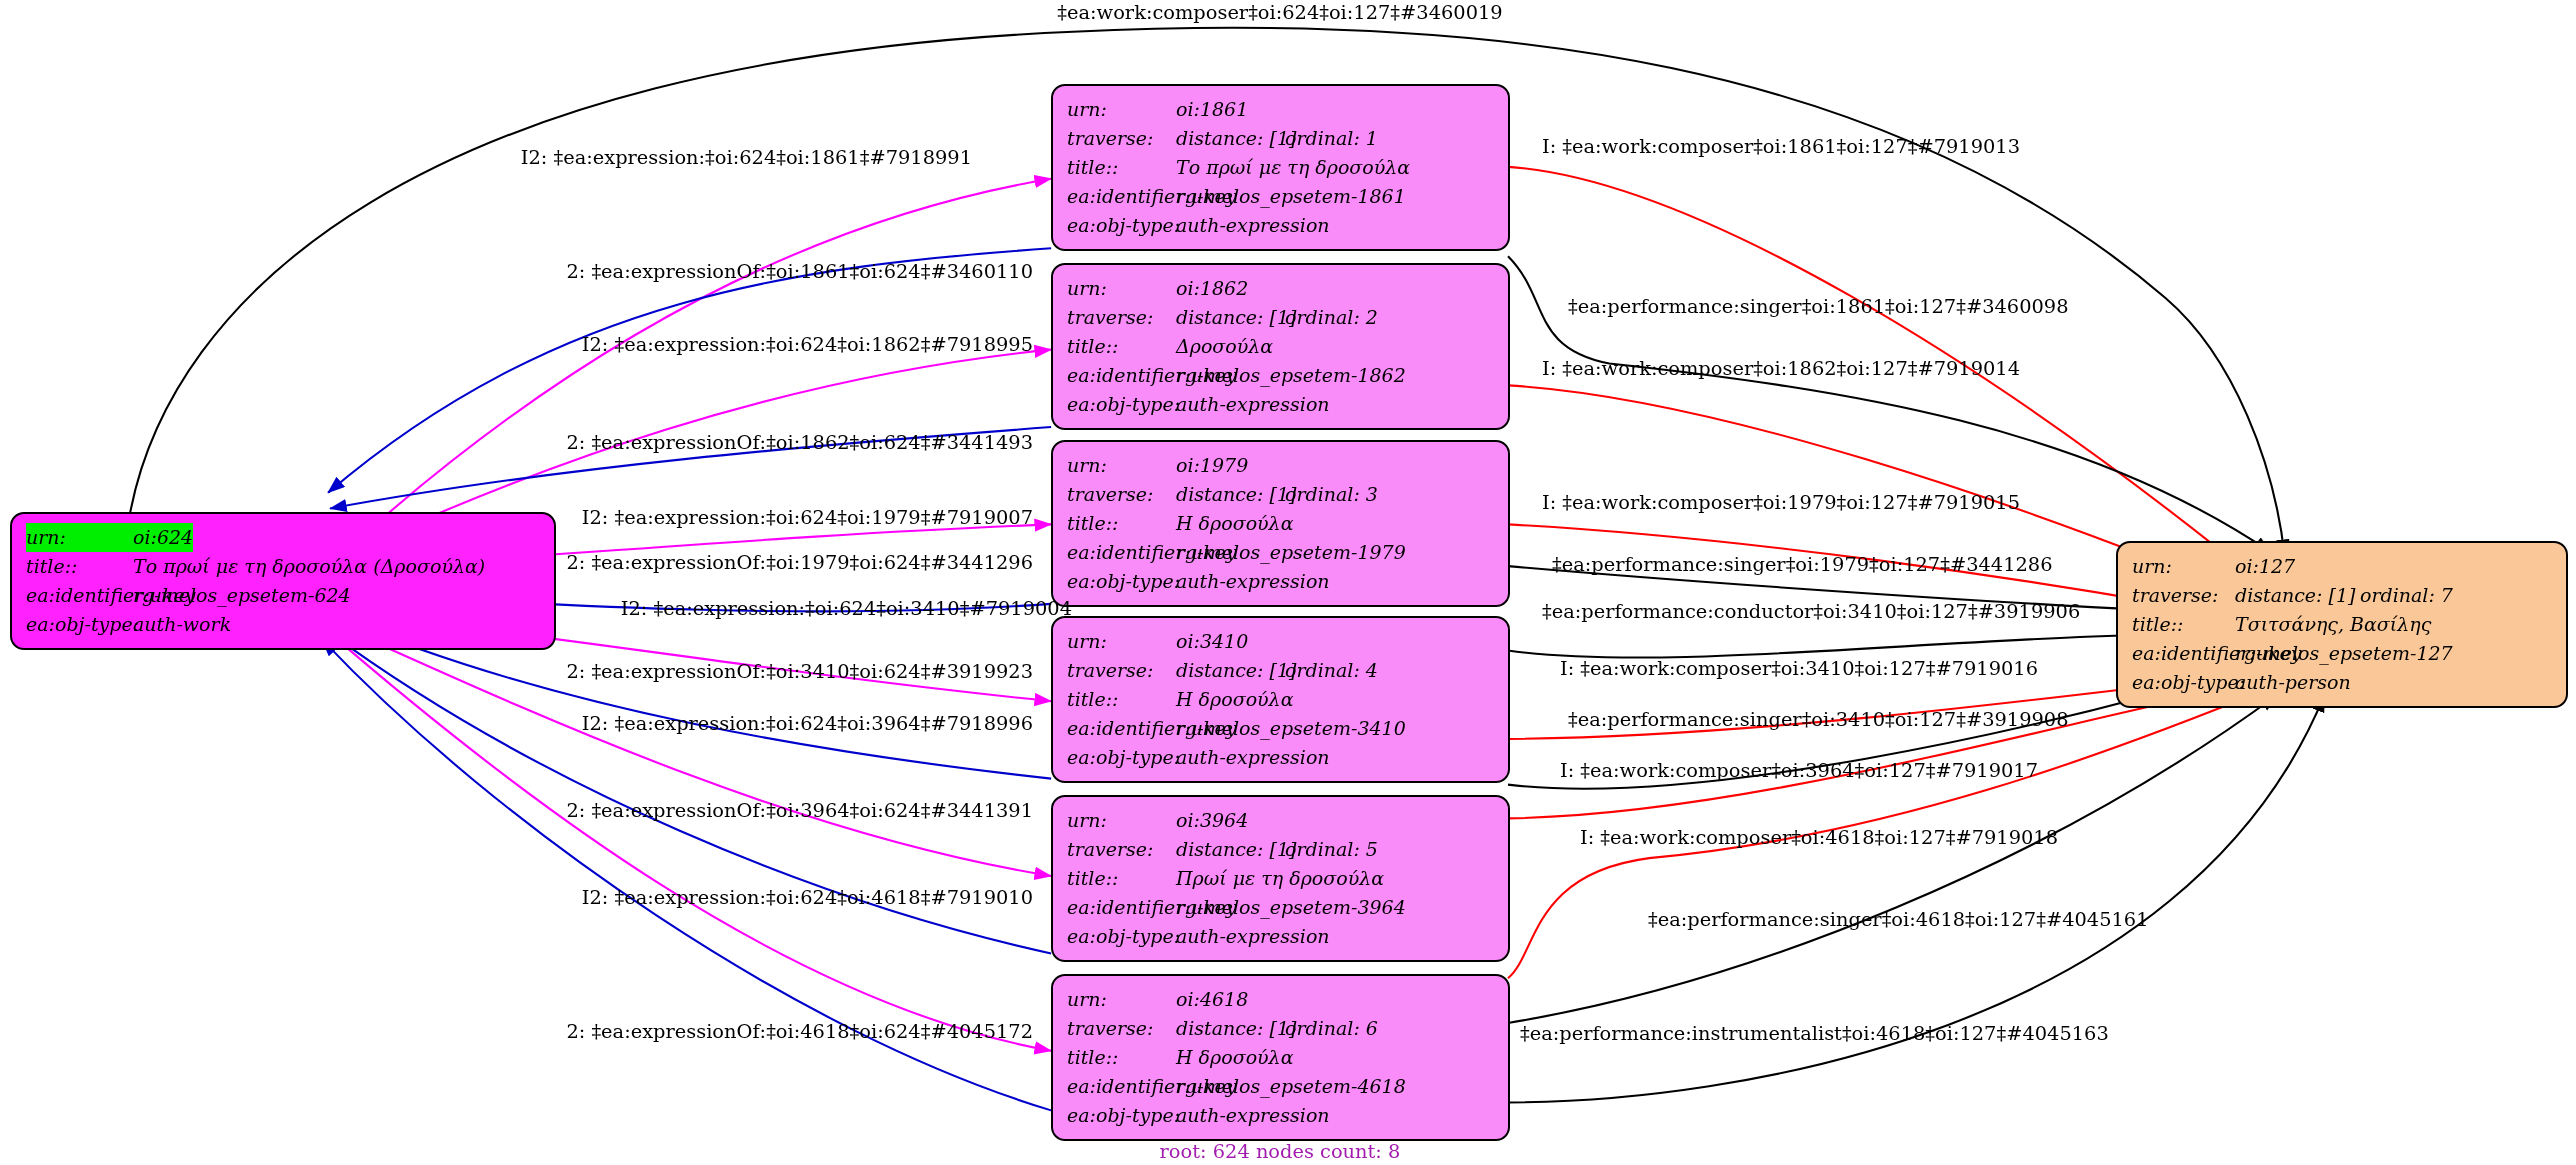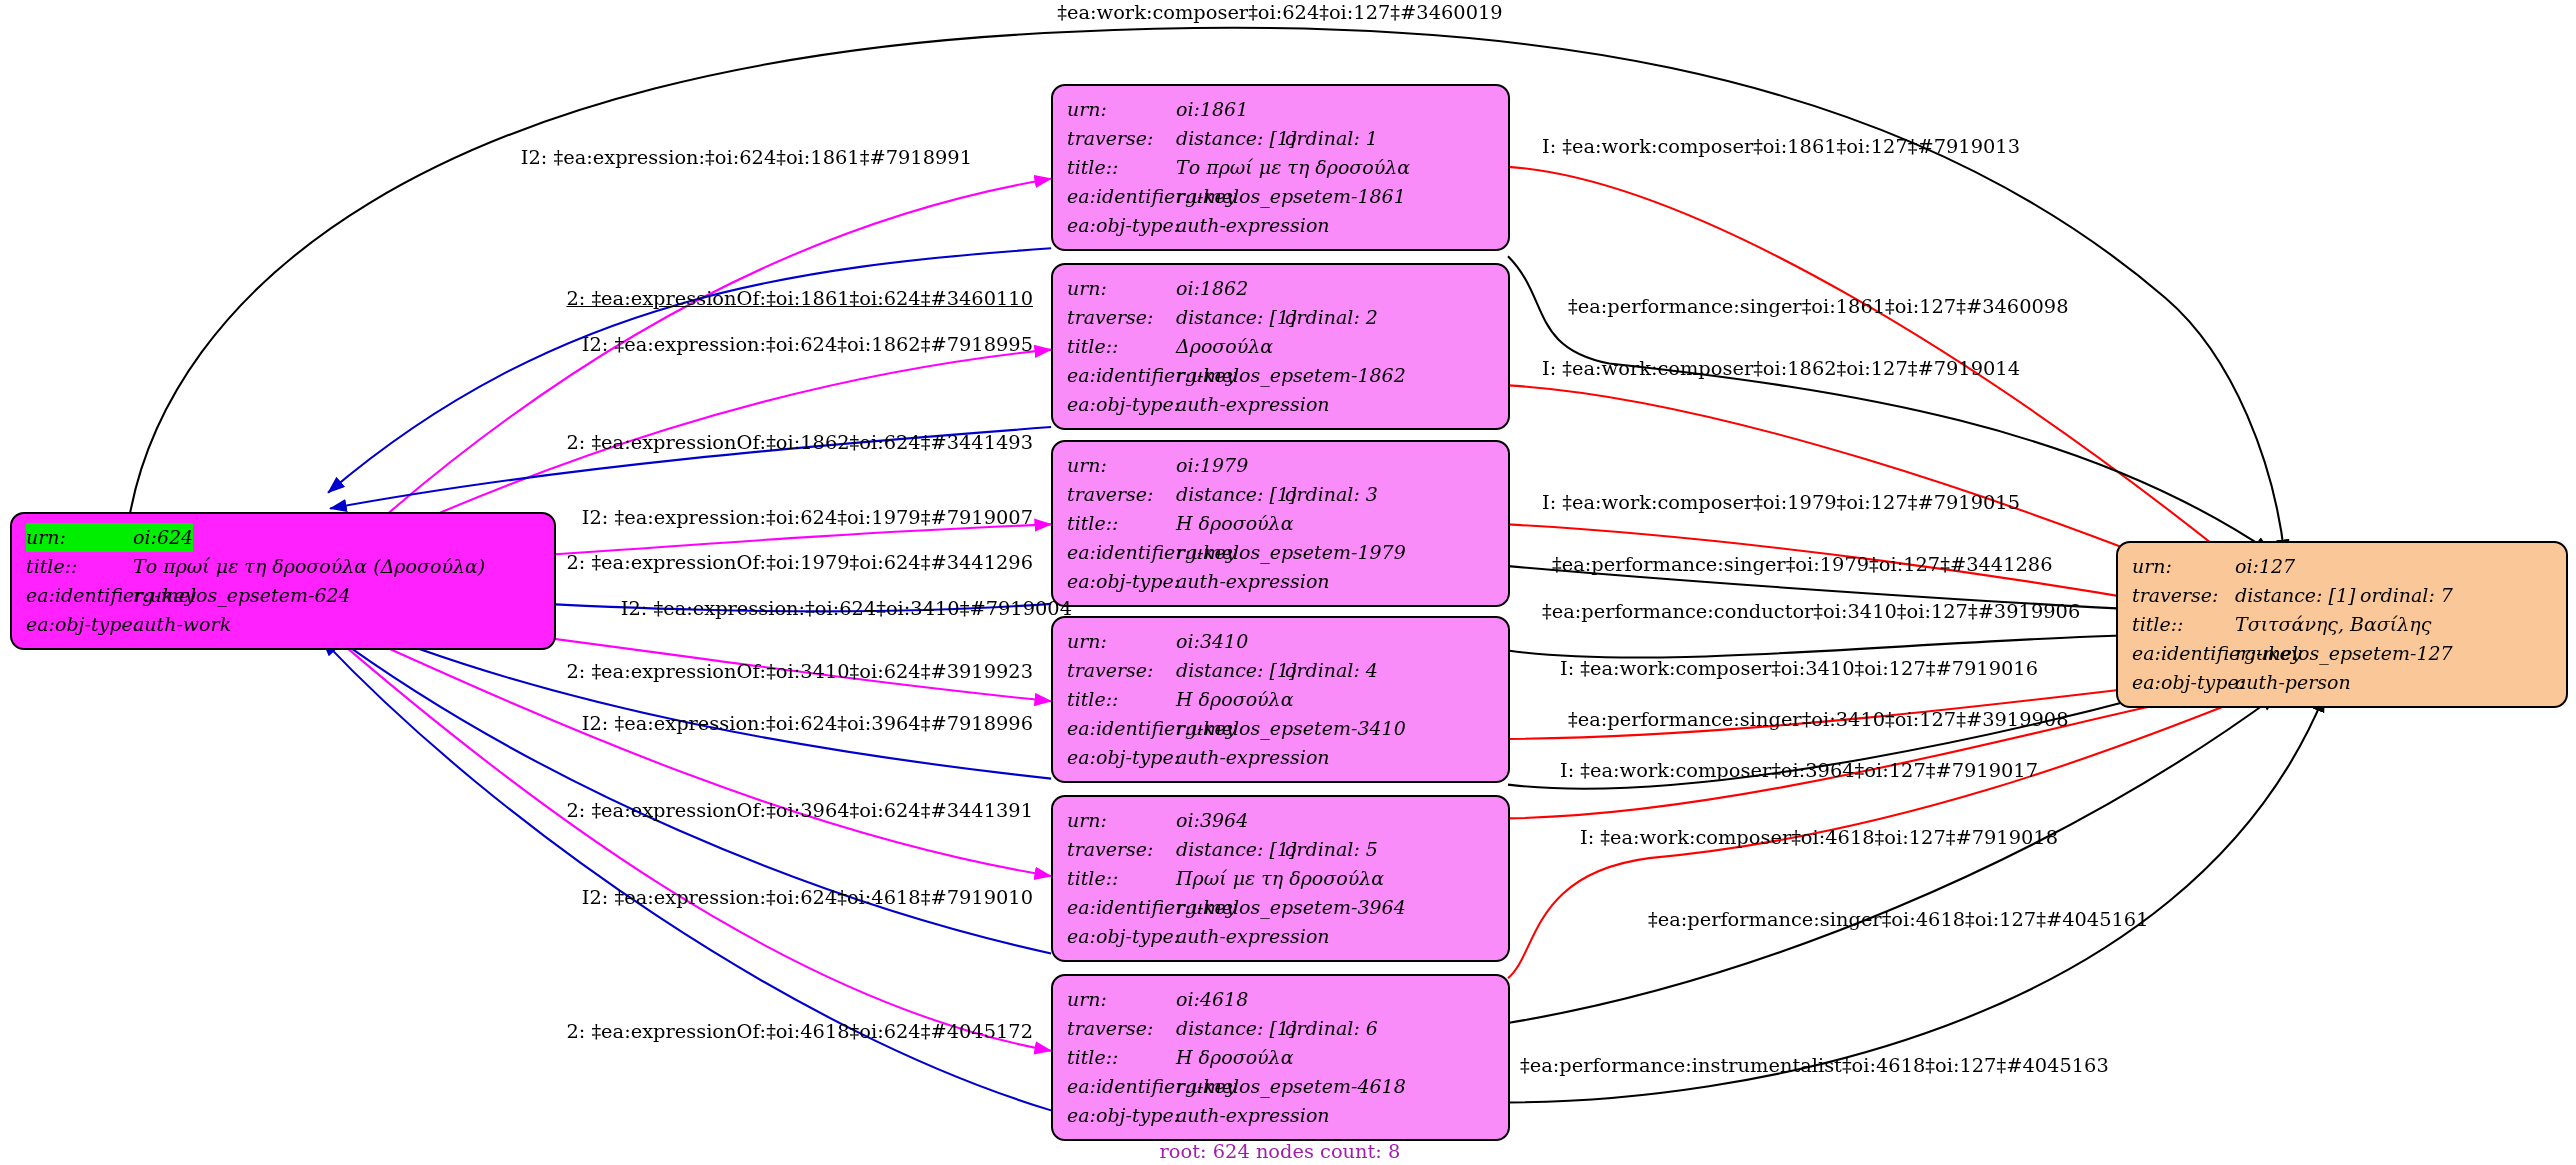--- a/index.html
+++ b/index.html
@@ -292,21 +292,21 @@
     </div>
     <div class="row">
       <span class="k">ea:obj-type:</span>
       <span class="v">auth-person</span>
     </div>
   </div>
 
   <div class="elabel c" style="left:1280px;top:2px;">‡ea:work:composer‡oi:624‡oi:127‡#3460019</div>
 
   <div class="elabel r" style="left:972px;top:147px;">I2: ‡ea:expression:‡oi:624‡oi:1861‡#7918991</div>
-  <div class="elabel r" style="left:1033px;top:288px;text-decoration:underline;">2: ‡ea:expressionOf:‡oi:1861‡oi:624‡#3460110</div>
+  <div class="elabel r" style="left:1033px;top:261px;">2: ‡ea:expressionOf:‡oi:1861‡oi:624‡#3460110</div>
   <div class="elabel r" style="left:1033px;top:334px;">I2: ‡ea:expression:‡oi:624‡oi:1862‡#7918995</div>
   <div class="elabel r" style="left:1033px;top:432px;">2: ‡ea:expressionOf:‡oi:1862‡oi:624‡#3441493</div>
   <div class="elabel r" style="left:1033px;top:507px;">I2: ‡ea:expression:‡oi:624‡oi:1979‡#7919007</div>
   <div class="elabel r" style="left:1033px;top:552px;">2: ‡ea:expressionOf:‡oi:1979‡oi:624‡#3441296</div>
   <div class="elabel r" style="left:1033px;top:598px;margin-left:39px;">I2: ‡ea:expression:‡oi:624‡oi:3410‡#7919004</div>
   <div class="elabel r" style="left:1033px;top:661px;">2: ‡ea:expressionOf:‡oi:3410‡oi:624‡#3919923</div>
   <div class="elabel r" style="left:1033px;top:713px;">I2: ‡ea:expression:‡oi:624‡oi:3964‡#7918996</div>
   <div class="elabel r" style="left:1033px;top:800px;">2: ‡ea:expressionOf:‡oi:3964‡oi:624‡#3441391</div>
   <div class="elabel r" style="left:1033px;top:887px;">I2: ‡ea:expression:‡oi:624‡oi:4618‡#7919010</div>
   <div class="elabel r" style="left:1033px;top:1021px;">2: ‡ea:expressionOf:‡oi:4618‡oi:624‡#4045172</div>
@@ -315,17 +315,17 @@
   <div class="elabel" style="left:1568px;top:296px;">‡ea:performance:singer‡oi:1861‡oi:127‡#3460098</div>
   <div class="elabel" style="left:1542px;top:358px;">I: ‡ea:work:composer‡oi:1862‡oi:127‡#7919014</div>
   <div class="elabel" style="left: 1542px; top: 492px;">I: ‡ea:work:composer‡oi:1979‡oi:127‡#7919015</div>
   <div class="elabel" style="left: 1552px; top: 554px;">‡ea:performance:singer‡oi:1979‡oi:127‡#3441286</div>
   <div class="elabel" style="left:1542px;top:601px;">‡ea:performance:conductor‡oi:3410‡oi:127‡#3919906</div>
   <div class="elabel" style="left:1560px;top:658px;">I: ‡ea:work:composer‡oi:3410‡oi:127‡#7919016</div>
   <div class="elabel" style="left:1568px;top:709px;">‡ea:performance:singer‡oi:3410‡oi:127‡#3919908</div>
   <div class="elabel" style="left:1560px;top:760px;">I: ‡ea:work:composer‡oi:3964‡oi:127‡#7919017</div>
   <div class="elabel" style="left:1580px;top:827px;">I: ‡ea:work:composer‡oi:4618‡oi:127‡#7919018</div>
   <div class="elabel" style="left:1648px;top:909px;">‡ea:performance:singer‡oi:4618‡oi:127‡#4045161</div>
-  <div class="elabel" style="left:1520px;top:1023px;margin-top:32px;">‡ea:performance:instrumentalist‡oi:4618‡oi:127‡#4045163</div>
+  <div class="elabel" style="left:1520px;top:1023px;">‡ea:performance:instrumentalist‡oi:4618‡oi:127‡#4045163</div>
 
   <div class="footer" style="left:1280px;top:1140px;">root: 624 nodes count: 8</div>
 </div>
 
 
 </body></html>

